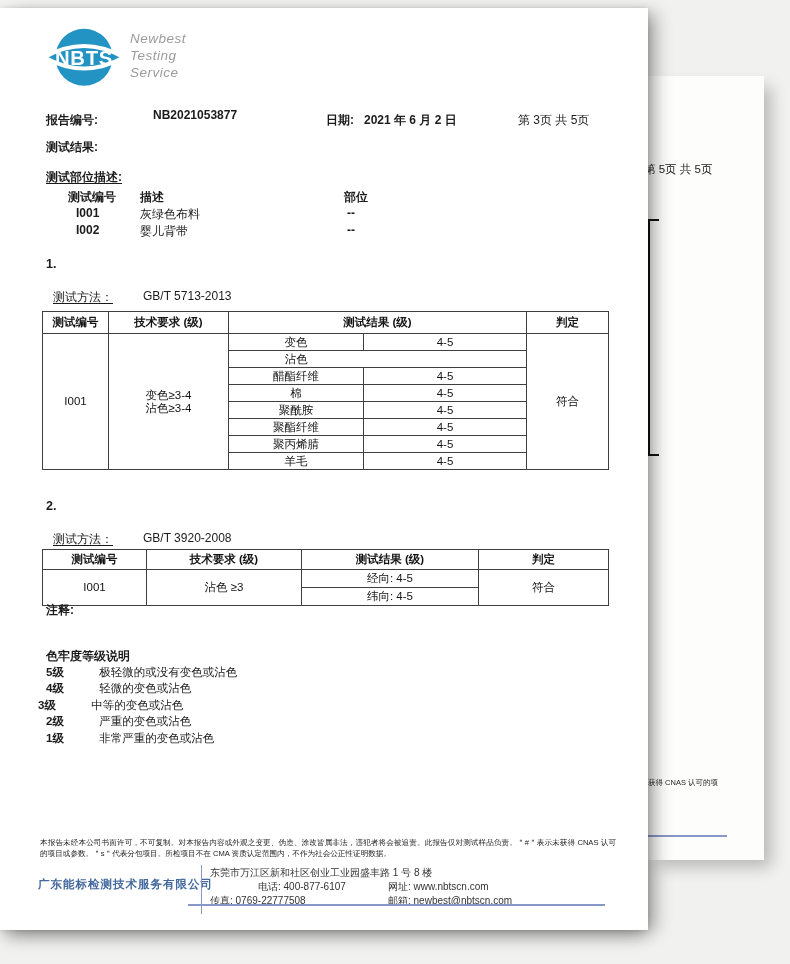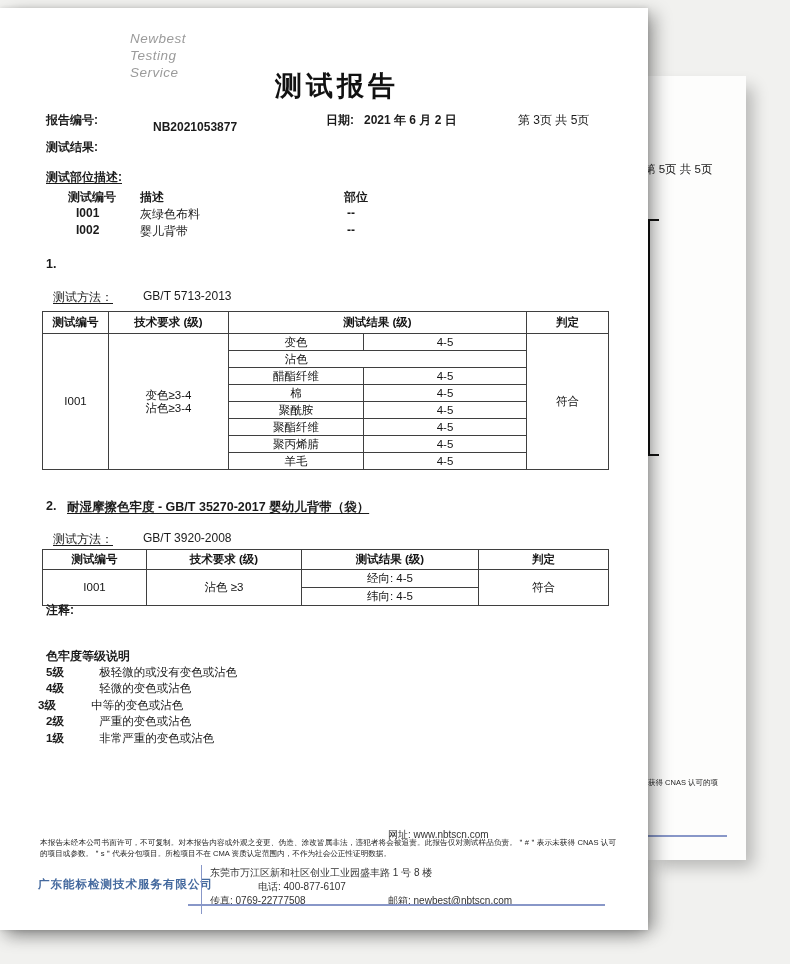--- a/index.html
+++ b/index.html
@@ -3,21 +3,21 @@
 <meta charset="utf-8">
 <style>
   html,body{margin:0;padding:0;}
   body{width:790px;height:964px;background:#f1f1ef;overflow:hidden;
        font-family:"Liberation Sans","DejaVu Sans",sans-serif;color:#1b1b1b;}
   #screen{position:relative;width:790px;height:964px;}
   .abs{position:absolute;}
   .page{position:absolute;background:#ffffff;}
   .front{left:0;top:8px;width:648px;height:922px;z-index:2;
          box-shadow:10px 3px 16px -2px rgba(0,0,0,.28),0 10px 16px -4px rgba(0,0,0,.30),0 0 5px rgba(0,0,0,.12);}
-  .back{left:648px;top:76px;width:98px;height:784px;z-index:1;background:#fdfdfc;
+  .back{left:648px;top:76px;width:116px;height:784px;z-index:1;background:#fdfdfc;
         box-shadow:9px 9px 15px -2px rgba(0,0,0,.24);}
   .b{font-weight:bold;}
   .u{text-decoration:underline;text-underline-offset:2px;}
   .t12{font-size:12px;}
   .nowrap{white-space:nowrap;}
 
   
   .logo-words{left:130px;top:22px;font-size:13.5px;font-style:italic;color:#9b9b9b;
               line-height:17px;letter-spacing:.5px;}
   .doc-title{left:13px;top:60px;width:648px;text-align:center;font-size:27px;
@@ -55,30 +55,36 @@
 
   <div class="page back">
     <div class="abs bp-pagenum">第 5页  共 5页</div>
     <div class="abs bp-box"></div>
     <div class="abs bp-frag">示未获得 CNAS 认可的项</div>
     <div class="abs bp-blueline"></div>
   </div>
 
   <div class="page front">
 
+    <div class="abs" style="left:42px;top:14px;">
+      <svg width="84" height="72" viewBox="0 0 112 94">
+        <circle cx="56" cy="46" r="38" fill="#2293c3"></circle>
+        <path d="M3 46 Q56 16 109 46 Q56 76 3 46 Z" fill="#2293c3" stroke="#ffffff" stroke-width="5"></path>
+        <text x="56" y="56" text-anchor="middle" font-size="27" font-weight="bold" fill="#ffffff" font-family="Liberation Sans, sans-serif" letter-spacing="1">NBTS</text>
+      </svg>
+    </div>
     <div class="abs logo-words">
       <div>Newbest</div>
       <div>Testing</div>
       <div>Service</div>
     </div>
 
-    <div class="abs doc-title">测试报告</div>
 
     <span class="abs t12 b nowrap" style="left:46px;top:104px;">报告编号:</span>
-    <span class="abs t12 b nowrap" style="left:110px;top:112px;padding-left:43px;">NB2021053877</span>
+    <span class="abs t12 b nowrap" style="left:110px;top:100px;padding-left:43px;">NB2021053877</span>
     <span class="abs t12 b nowrap" style="left:326px;top:104px;">日期:</span>
     <span class="abs t12 b nowrap" style="left:364px;top:104px;">2021 年 6 月 2 日</span>
     <span class="abs t12 nowrap" style="left:518px;top:104px;">第 3页  共 5页</span>
 
     <span class="abs t12 b nowrap" style="left:46px;top:131px;">测试结果:</span>
 
     <span class="abs t12 b u nowrap" style="left:46px;top:161px;">测试部位描述:</span>
     <span class="abs t12 b nowrap" style="left:68px;top:181px;">测试编号</span>
     <span class="abs t12 b nowrap" style="left:140px;top:181px;">描述</span>
     <span class="abs t12 b nowrap" style="left:344px;top:181px;">部位</span>
@@ -145,21 +151,20 @@
         <td>4-5</td>
       </tr>
       <tr style="height:17px">
         <td>羊毛</td>
         <td>4-5</td>
       </tr>
     </tbody>
       </table>
 
     <span class="abs b nowrap" style="left:46px;top:491px;font-size:12.5px;">2.</span>
-    <span class="abs b u nowrap" style="left:67px;top:491px;font-size:12.5px;">耐湿摩擦色牢度  - GB/T 35270-2017  婴幼儿背带（袋）</span>
     <span class="abs t12 u nowrap" style="left:53px;top:523px;">测试方法：</span>
     <span class="abs t12 nowrap" style="left:143px;top:523px;">GB/T 3920-2008</span>
 
     <table class="abs" style="left:42px;top:541px;width:566px;">
       <colgroup>
           <col style="width:104px">
           <col style="width:155px">
           <col style="width:177px">
           <col style="width:130px">
         </colgroup>
@@ -209,21 +214,21 @@
     <div class="abs disclaimer">本报告未经本公司书面许可，不可复制。对本报告内容或外观之变更、伪造、涂改皆属非法，违犯者将会被追责。此报告仅对测试样品负责。＂#＂表示未获得 CNAS 认可的项目或参数。＂s＂代表分包项目。所检项目不在 CMA 资质认定范围内，不作为社会公正性证明数据。</div>
 
     <div class="abs company nowrap">广东能标检测技术服务有限公司</div>
     <div class="abs vline"></div>
     <div class="abs contact" style="left:210px;top:858px;">东莞市万江区新和社区创业工业园盛丰路 1 号 8 楼</div>
 
     <div class="abs contact" style="left:210px;top:872px;margin-left:48px;">
       <span>电话:</span>
       <span>400-877-6107</span>
     </div>
-    <div class="abs contact" style="left:388px;top:820px;text-align:center;">
+    <div class="abs contact" style="left:388px;top:872px;text-align:center;">
       <span>网址:</span>
       <span>www.nbtscn.com</span>
     </div>
     <div class="abs contact" style="left:210px;top:886px;">
       <span>传真:</span>
       <span>0769-22777508</span>
     </div>
     <div class="abs contact" style="left:388px;top:886px;">
       <span>邮箱:</span>
       <span>newbest@nbtscn.com</span>

